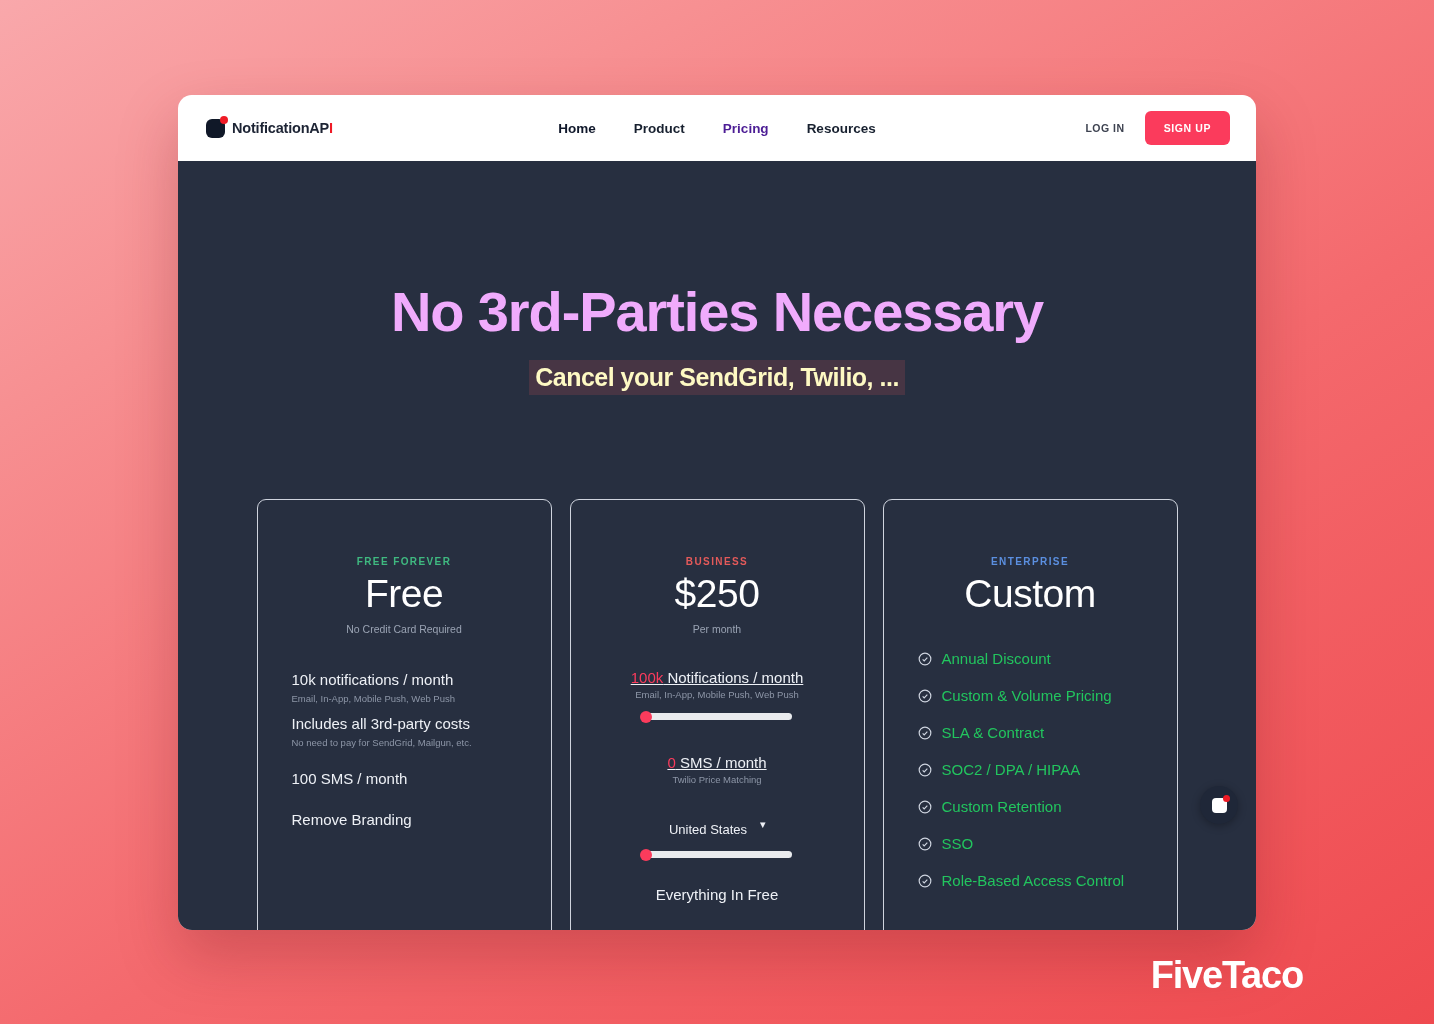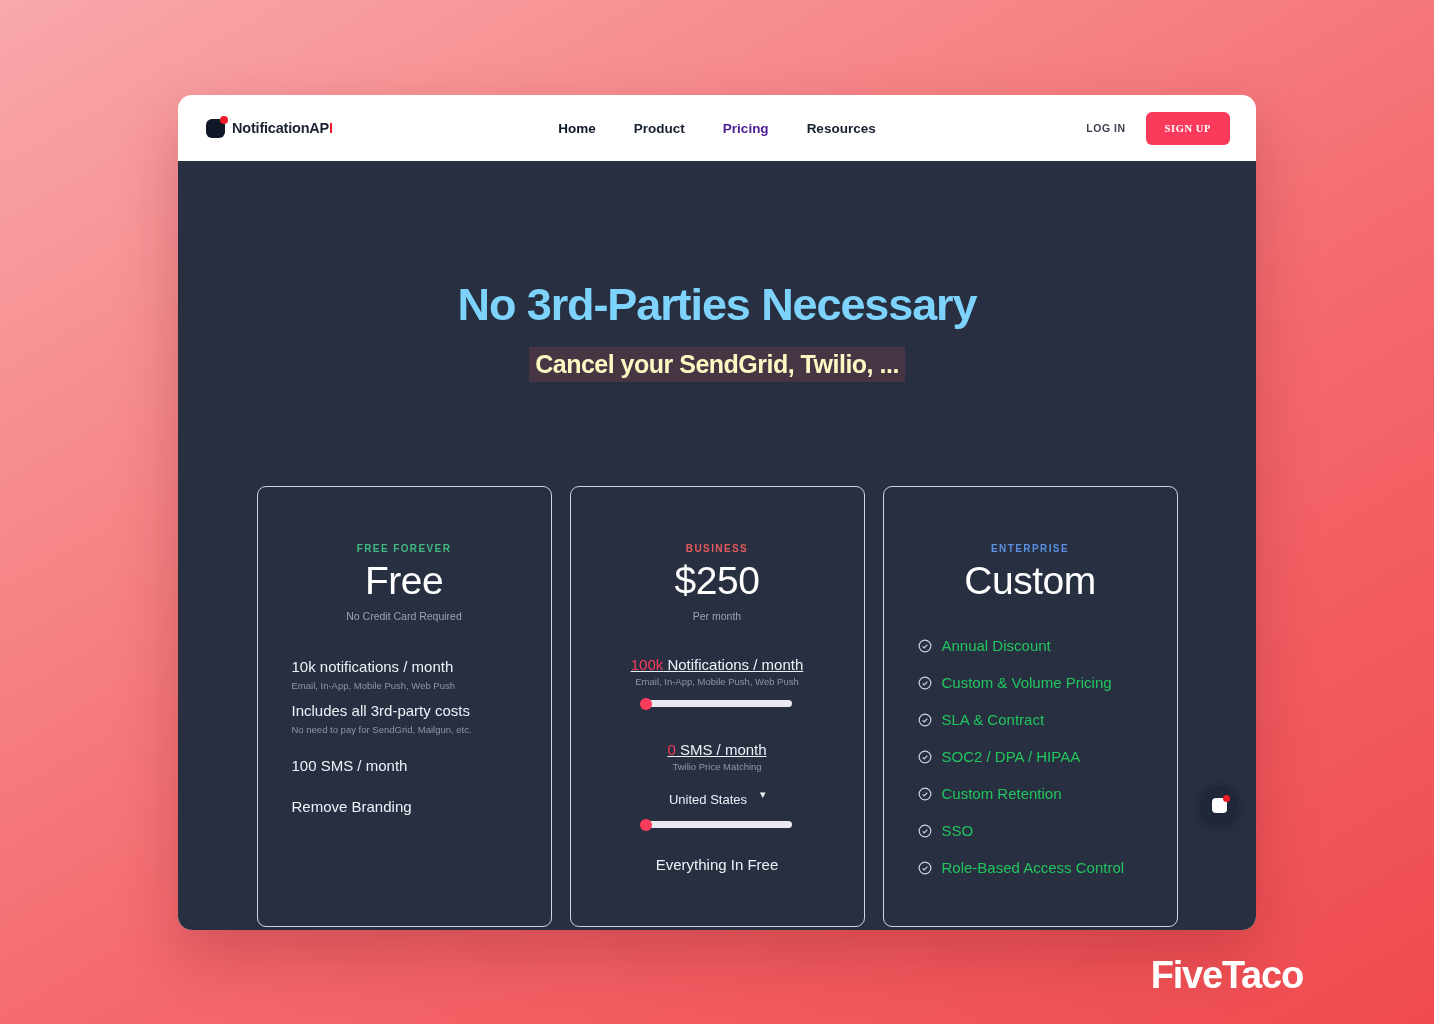--- a/index.html
+++ b/index.html
@@ -92,38 +92,38 @@
   .signup-btn {
     background: #fb3b5c;
     color: #ffffff;
     font-size: 10.5px;
     font-weight: 700;
     letter-spacing: .6px;
     border: none;
     border-radius: 6px;
     padding: 11px 19px;
     cursor: pointer;
-    font-family: Liberation Serif, serif;
+    font-family: Liberation Sans, sans-serif;
   }
 
   
   .page {
     background: #272f40;
     height: 769px;
     padding-top: 0;
     position: relative;
   }
   .hero {
     text-align: center;
     padding-top: 118px;
   }
   .hero h1 {
-    font-size: 45px;
-    font-weight: 700;
-    color: #7dd3fc;
+    font-size: 56px;
+    font-weight: 700;
+    color: #f0abfc;
     letter-spacing: -1.1px;
   }
   .hero-sub-wrap { margin-top: 16px; }
   .hero-sub {
     display: inline-block;
     font-size: 25px;
     font-weight: 700;
     color: #fef9c3;
     letter-spacing: -0.5px;
     background: rgba(244, 88, 92, .16);
@@ -224,21 +224,21 @@
     text-align: center;
     text-align-last: center;
     cursor: pointer;
     appearance: none;
     -webkit-appearance: none;
     padding-right: 18px;
   }
   .select-wrap {
     position: relative;
     display: inline-block;
-    margin-top: 8px;
+    margin-top: 25px;
   }
   .select-chevron {
     position: absolute;
     right: 0; top: 50%;
     transform: translateY(-50%);
     pointer-events: none;
     color: #eef1f6;
     font-size: 11px;
   }
   .biz-footer {

